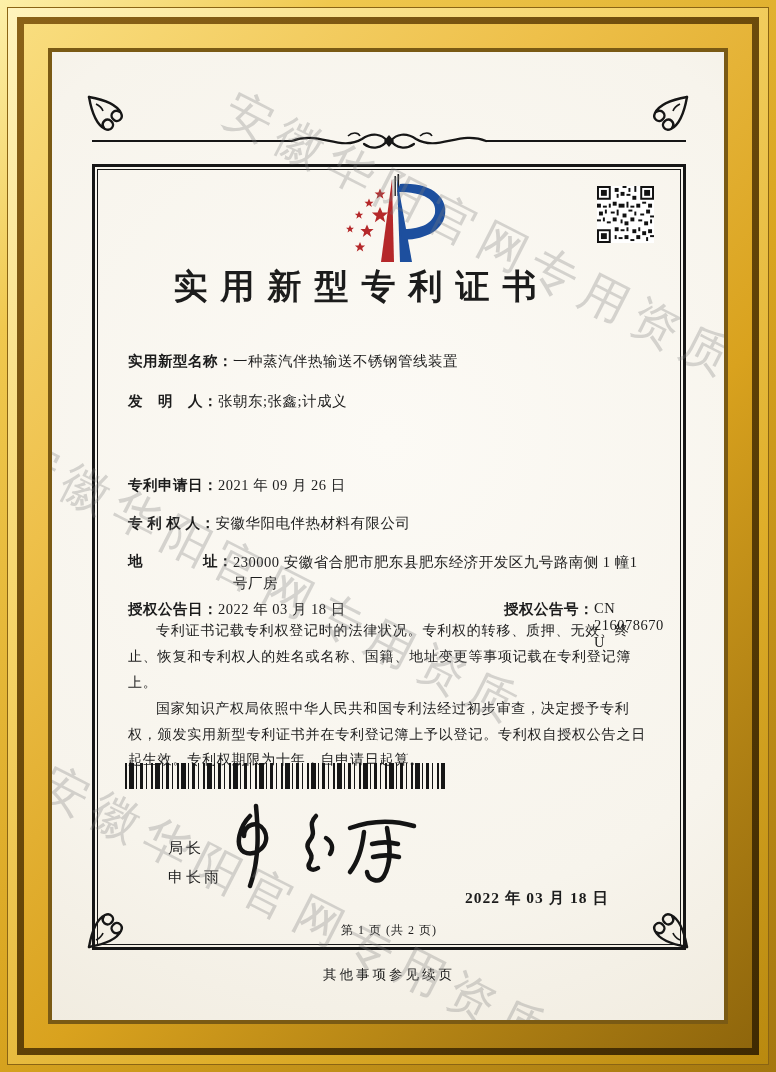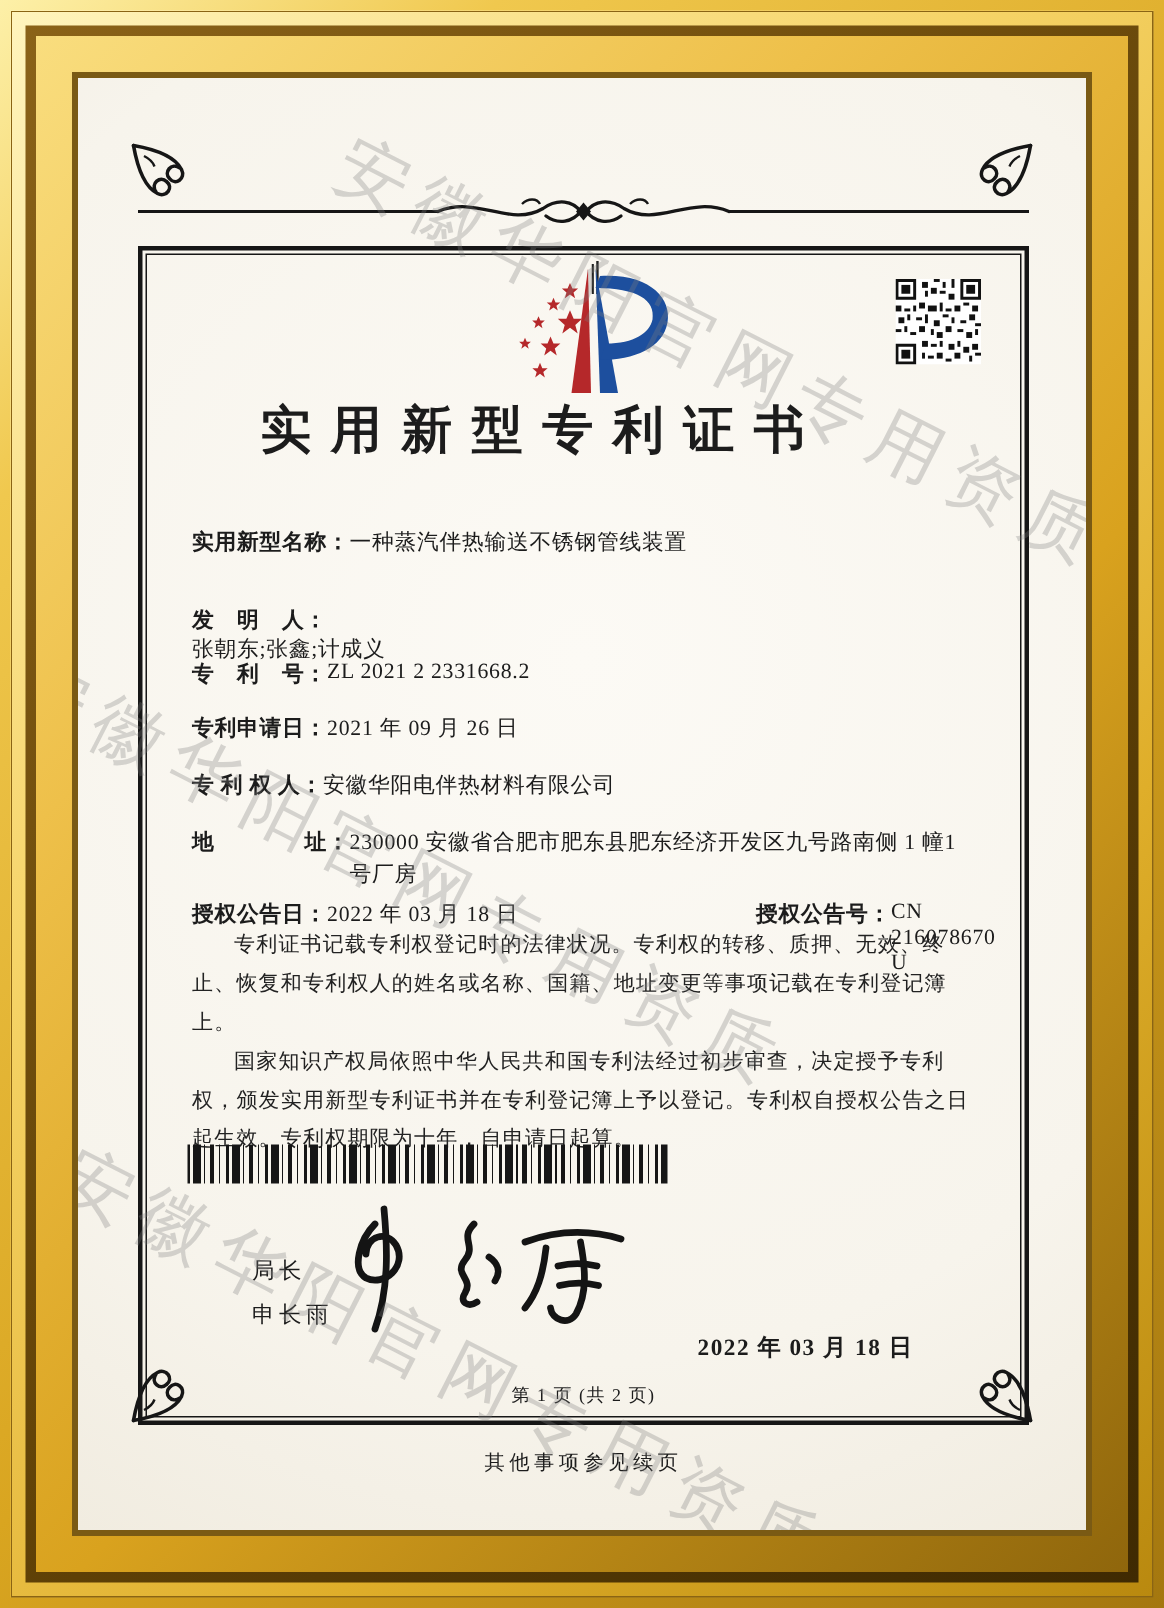--- a/index.html
+++ b/index.html
@@ -50,21 +50,21 @@
            letter-spacing:2px;z-index:4;}
   .logo{position:absolute;left:278px;top:120px;width:134px;height:96px;z-index:4;}
   .qr{position:absolute;left:545px;top:134px;width:57px;height:57px;z-index:4;}
   .title{position:absolute;left:40px;top:212px;width:508px;text-align:center;
          font-size:34px;font-weight:700;letter-spacing:13px;padding-left:31px;z-index:4;}
 
   
   .field{position:absolute;left:76px;display:flex;font-size:14.5px;letter-spacing:.5px;z-index:4;}
   .field .lab{font-weight:600;white-space:pre;flex:none;}
   .field .val{font-weight:500;}
-  .fy-name{top:300px;} .fy-inv{top:352px;flex-direction:column;} .fy-pno{top:388px;} .fy-fil{top:424px;}
+  .fy-name{top:300px;} .fy-inv{top:340px;} .fy-pno{top:388px;} .fy-fil{top:424px;}
   .fy-own{top:462px;} .fy-addr{top:500px;justify-content:flex-end;} .fy-grant{top:548px;}
   .addr-val{width:416px;line-height:1.45;}
   .grant2{position:absolute;left:352px;top:0;display:flex;margin-left:24px;}
   .fy-grant{width:520px;}
 
   
   .body-text{position:absolute;left:76px;top:566px;width:530px;font-size:14px;
              line-height:1.85;letter-spacing:.8px;color:#222;z-index:4;}
   .body-text p{margin:0;text-indent:2em;}
 
@@ -214,24 +214,20 @@
       <div class="title">实用新型专利证书</div>
 
       <div class="field fy-name">
         <span class="lab">实用新型名称：</span>
         <span class="val">一种蒸汽伴热输送不锈钢管线装置</span>
       </div>
       <div class="field fy-inv">
         <span class="lab">发　明　人：</span>
         <span class="val">张朝东;张鑫;计成义</span>
       </div>
-      <div class="field fy-pno">
-        <span class="lab">专　利　号：</span>
-        <span class="val">ZL 2021 2 2331668.2</span>
-      </div>
       <div class="field fy-fil">
         <span class="lab">专利申请日：</span>
         <span class="val">2021 年 09 月 26 日</span>
       </div>
       <div class="field fy-own">
         <span class="lab">专 利 权 人：</span>
         <span class="val">安徽华阳电伴热材料有限公司</span>
       </div>
       <div class="field fy-addr">
         <span class="lab">地　　　　址：</span>

